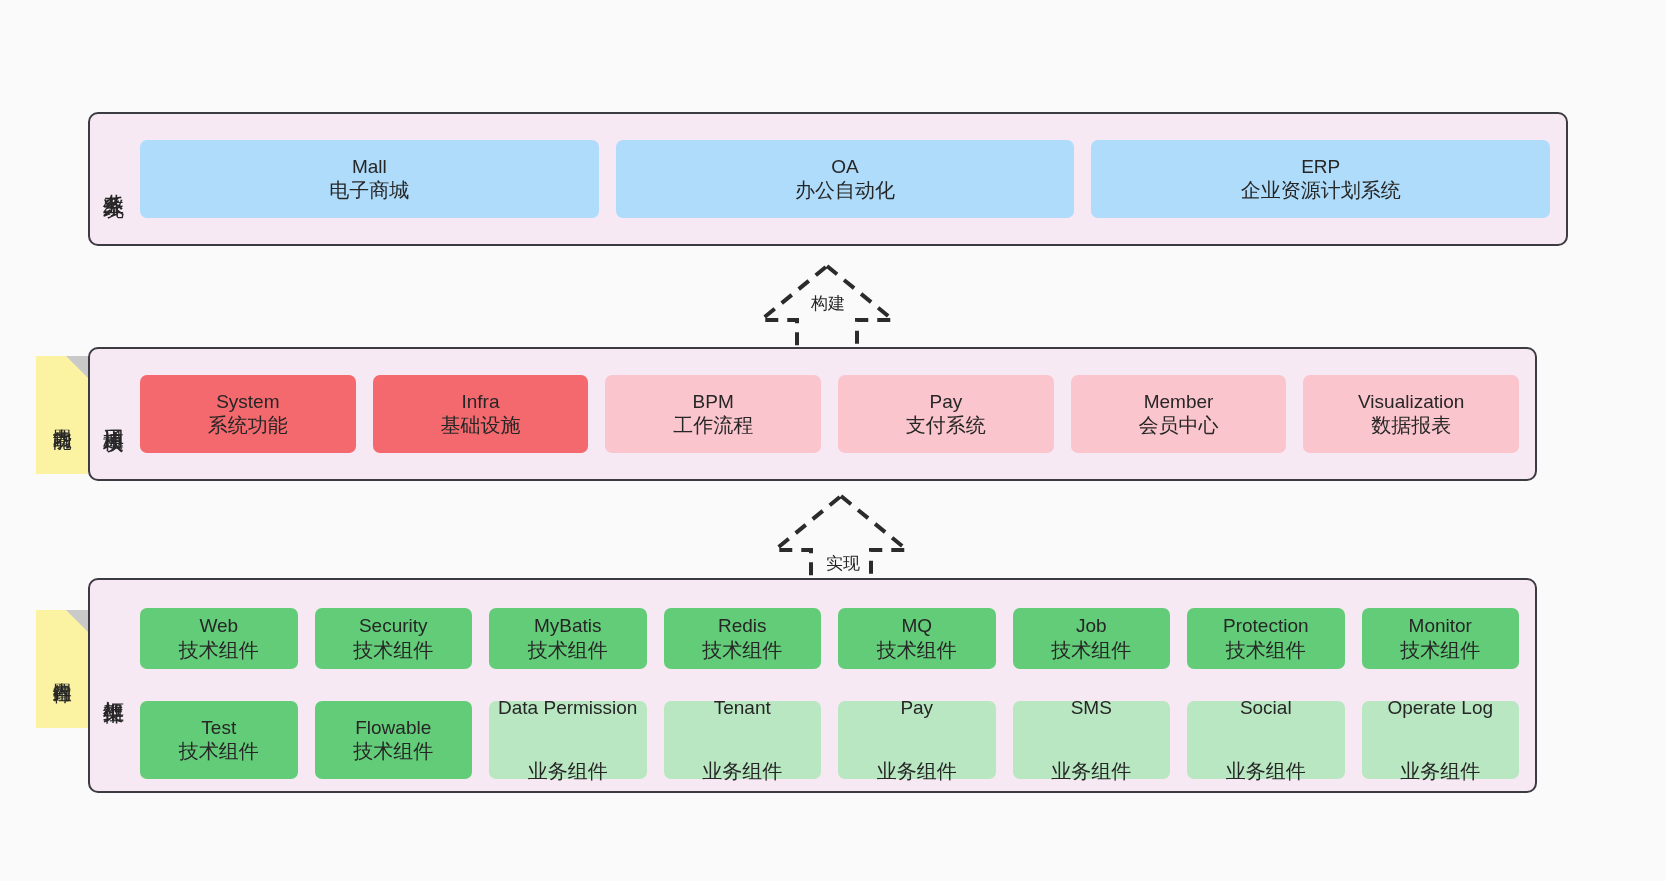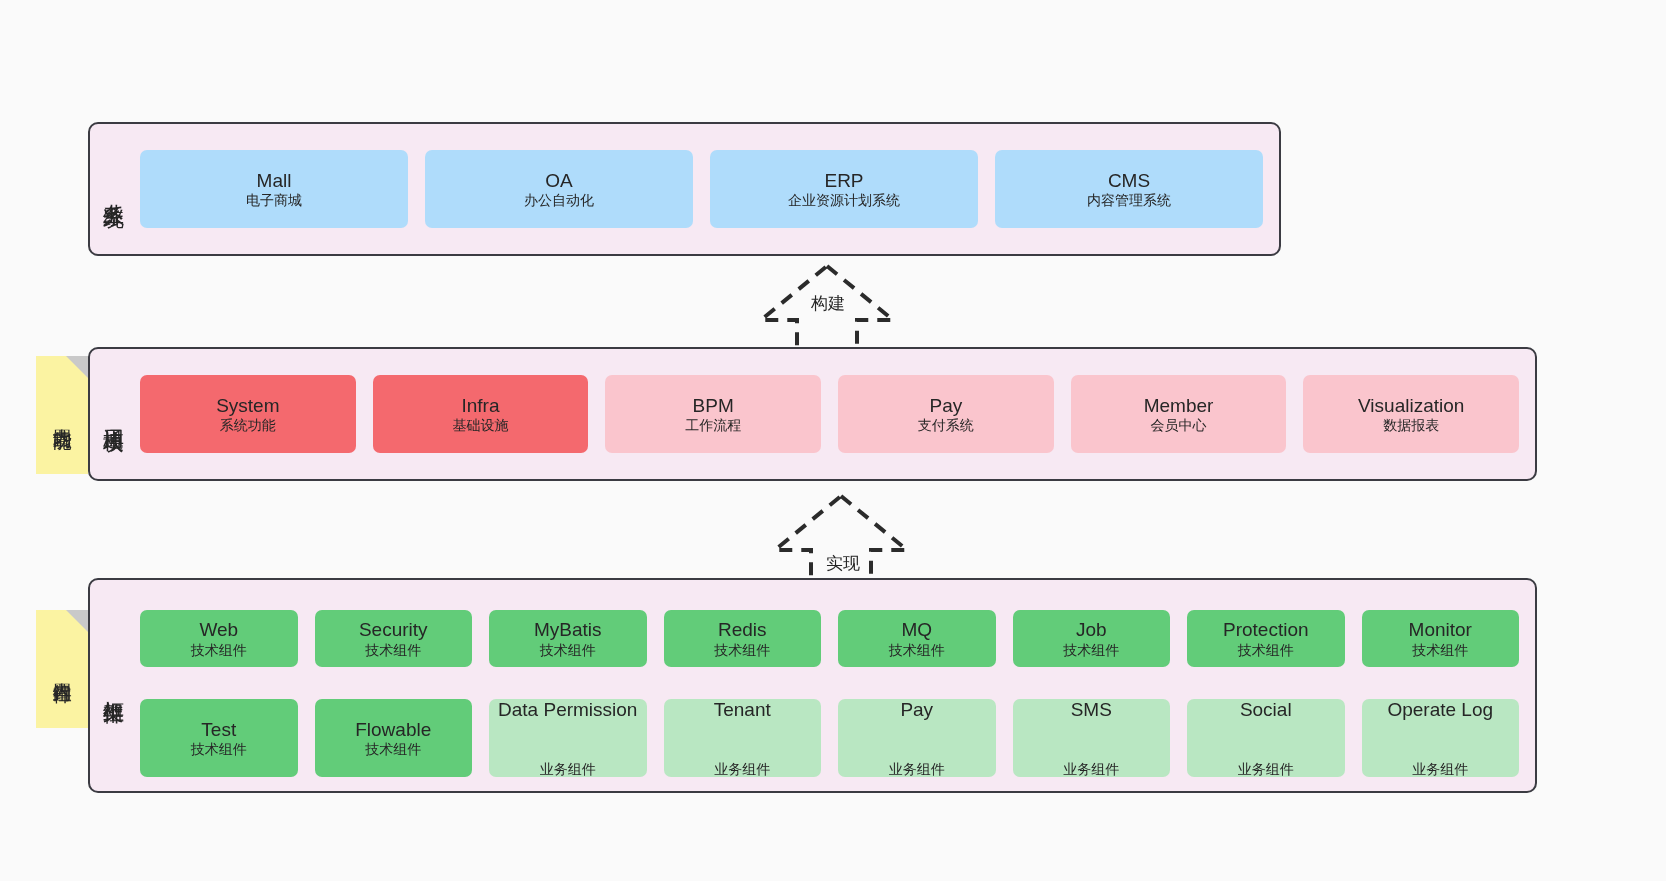--- a/index.html
+++ b/index.html
@@ -59,31 +59,31 @@
     display: flex;
     flex-direction: column;
     align-items: center;
     justify-content: center;
     text-align: center;
     color: #262626;
     padding: 6px 4px;
     line-height: 1.24;
   }
   .card .en { font-size: 19px; }
-  .card .cn { font-size: 14px; }
+  .card .cn { font-size: 20px; }
 
   
   .c-blue       { background: #afdcfb; }
   .c-red        { background: #f4696e; }
   .c-pink       { background: #fac5cd; }
   .c-green      { background: #62cc79; }
   .c-lightgreen { background: #b9e7c2; gap: 40px; }
 
   
-  #layer-business { left: 88px;  top: 122px; width: 1193px; height: 134px; }
+  #layer-business { left: 88px;  top: 112px; width: 1480px; height: 134px; }
   #layer-common   { left: 88px;  top: 347px; width: 1449px; height: 134px; }
   #layer-frame    { left: 88px;  top: 578px; width: 1449px; height: 215px; }
 
   #layer-business .card-row { height: 78px; }
   #layer-common   .card-row { height: 78px; }
   #layer-frame    .card-row { height: 78px; margin-top: 16px; }
   #layer-frame .layer-body { gap: 16px; }
 
   
   .sticky {
@@ -143,24 +143,20 @@
           <span class="cn">电子商城</span>
         </div>
         <div class="card c-blue">
           <span class="en">OA</span>
           <span class="cn">办公自动化</span>
         </div>
         <div class="card c-blue">
           <span class="en">ERP</span>
           <span class="cn">企业资源计划系统</span>
         </div>
-        <div class="card c-blue">
-          <span class="en">CMS</span>
-          <span class="cn">内容管理系统</span>
-        </div>
       </div>
     </div>
   </div>
 
   <svg class="uml-arrow" id="arrow-build" width="140" height="92" viewBox="0 0 140 92">
     <path d="M 70 4 L 136 58 L 100 58 L 100 90 L 40 90 L 40 58 L 4 58 Z" fill="none" stroke="#2b2b2b" stroke-width="4" stroke-dasharray="13 9" stroke-linejoin="miter"></path>
   </svg>
   <div class="uml-label" id="label-build">构建</div>
 
   <div class="sticky" id="sticky-common">

